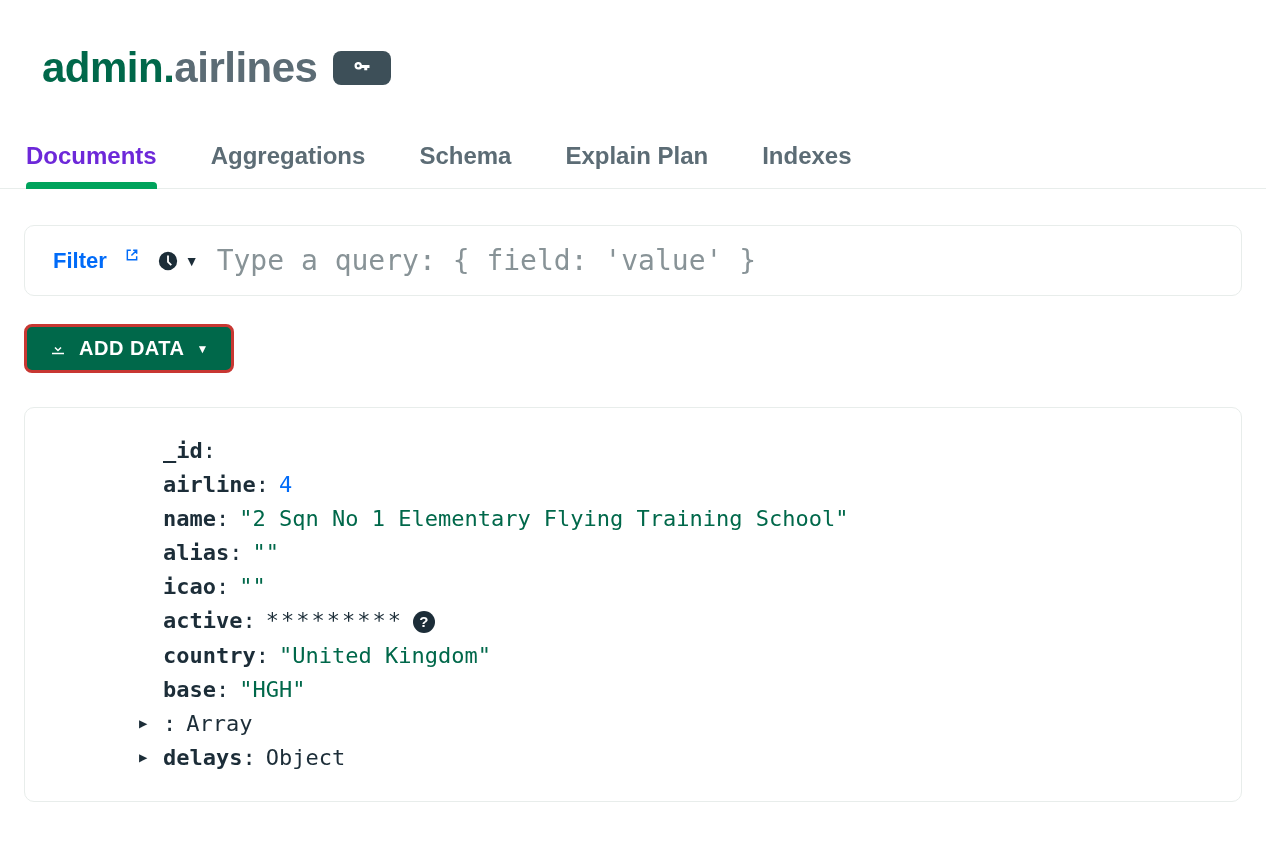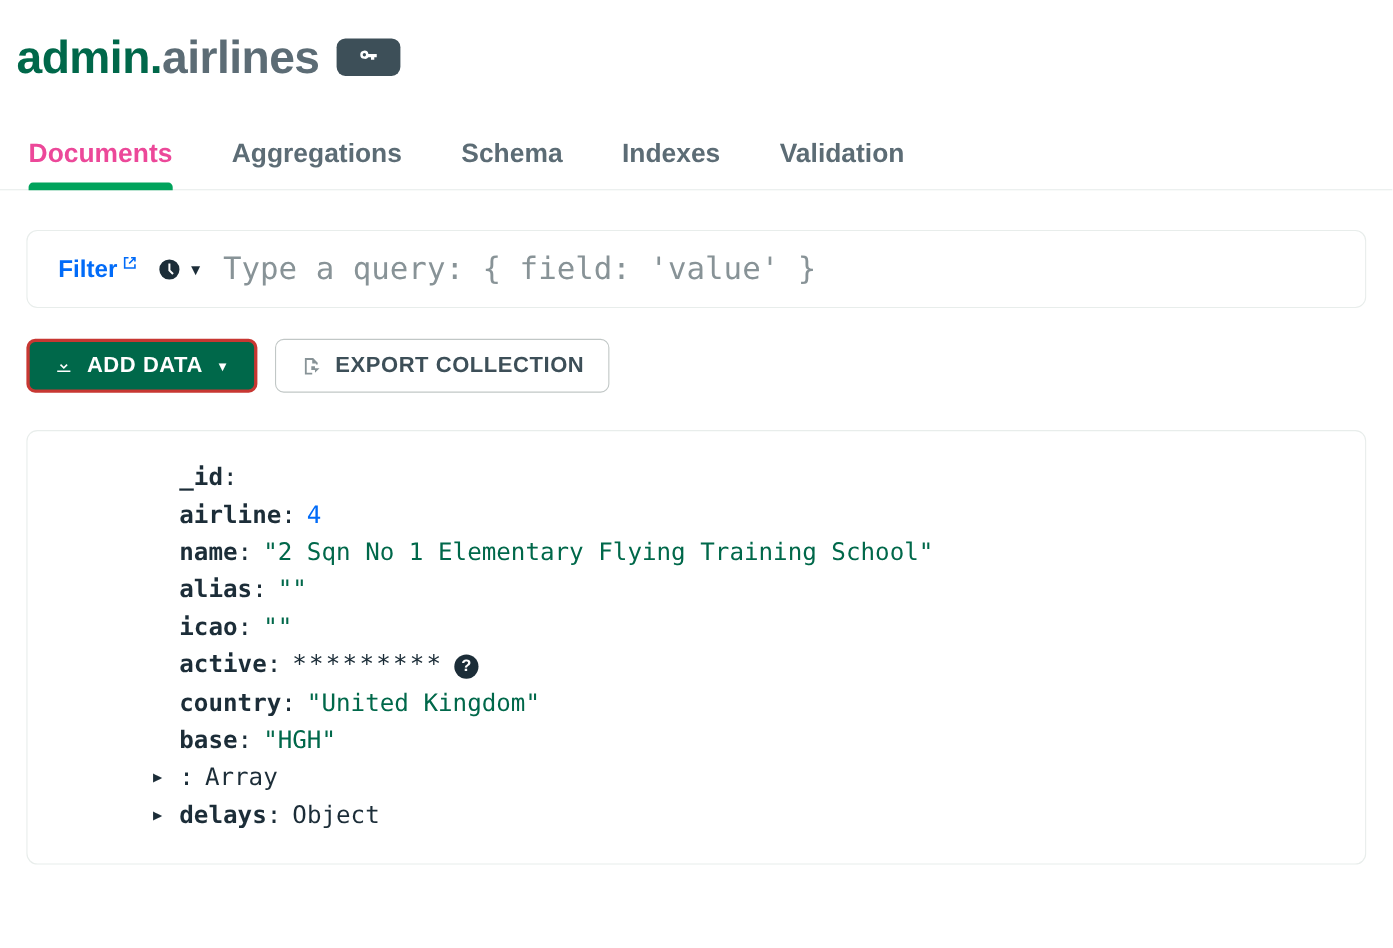--- a/index.html
+++ b/index.html
@@ -8,22 +8,23 @@
     background: #ffffff;
     color: #1C2D38;
     width: 1266px;
     height: 862px;
     overflow: hidden;
   }
 
   .header {
     display: flex;
     align-items: center;
-    padding: 28px 26px 0 15px;
+    padding: 28px 26px 0 42px;
     gap: 16px;
+    margin-top: 16px;
   }
   .title {
     font-size: 42px;
     font-weight: 700;
     letter-spacing: -0.5px;
   }
   .title .db { color: #00684A; }
   .title .dot { color: #00684A; }
   .title .coll { color: #5C6C75; font-weight: 600; }
 
@@ -49,21 +50,21 @@
     font-size: 24px;
     font-weight: 600;
     color: #5C6C75;
   }
   .tab {
     padding-bottom: 18px;
     cursor: pointer;
     position: relative;
   }
   .tab.active {
-    color: #ec4899;
+    color: #6d28d9;
   }
   .tab.active::after {
     content: "";
     position: absolute;
     left: 0; right: 0; bottom: -1px;
     height: 7px;
     background: #00A35C;
     border-radius: 4px 4px 0 0;
   }
 
@@ -75,21 +76,21 @@
     align-items: center;
     padding: 18px 28px;
     gap: 18px;
   }
   .filter-link {
     color: #016BF8;
     font-size: 22px;
     font-weight: 600;
     display: inline-flex;
     align-items: flex-start;
-    gap: 4px;
+    gap: 18px;
     cursor: pointer;
   }
   .filter-link svg { width: 14px; height: 14px; stroke: #016BF8; fill: none; }
   .history-btn {
     display: inline-flex;
     align-items: center;
     gap: 6px;
     color: #1C2D38;
     cursor: pointer;
   }
@@ -187,22 +188,22 @@
     <svg viewBox="0 0 24 24">
         <path d="M7 14a5 5 0 1 1 4.9-6H22v4h-3v3h-4v-3h-3.1A5 5 0 0 1 7 14zm-2-5a2 2 0 1 0 4 0 2 2 0 0 0-4 0z"></path>
       </svg>
   </div>
 </div>
 
 <div class="tabs">
   <div class="tab active">Documents</div>
   <div class="tab">Aggregations</div>
   <div class="tab">Schema</div>
+  <div class="tab">Explain Plan</div>
   <div class="tab">Indexes</div>
-  <div class="tab">Validation</div>
 </div>
 
 <div class="filter-bar">
   <span class="filter-link">
     <span>Filter</span>
     <svg viewBox="0 0 24 24" stroke-width="2.5">
         <path d="M14 4h6v6M20 4l-9 9M10 4H4v16h16v-6"></path>
       </svg>
   </span>
   <span class="history-btn">
@@ -215,26 +216,20 @@
 </div>
 
 <div class="toolbar">
   <div class="btn btn-add">
     <svg viewBox="0 0 24 24">
         <path d="M12 3v9.59l3.3-3.3 1.4 1.42L12 15.4l-4.7-4.7 1.4-1.42L12 12.6V3h0zM4 17h16v2H4z"></path>
       </svg>
     <span>ADD DATA</span>
     <span class="caret">▼</span>
   </div>
-  <div class="btn btn-export">
-    <svg viewBox="0 0 24 24">
-        <path d="M5 3h9l5 5v2h-2V9h-4V5H7v14h6v2H5V3zm12 11h4l-5 5v-3h-4v-4h4v2h1z"></path>
-      </svg>
-    <span>EXPORT COLLECTION</span>
-  </div>
 </div>
 
 <div class="doc-card">
   <div class="doc-line">
     <span class="k">_id</span>
       <span class="colon">:</span>
   </div>
   <div class="doc-line">
     <span class="k">airline</span>
       <span class="colon">:</span>

